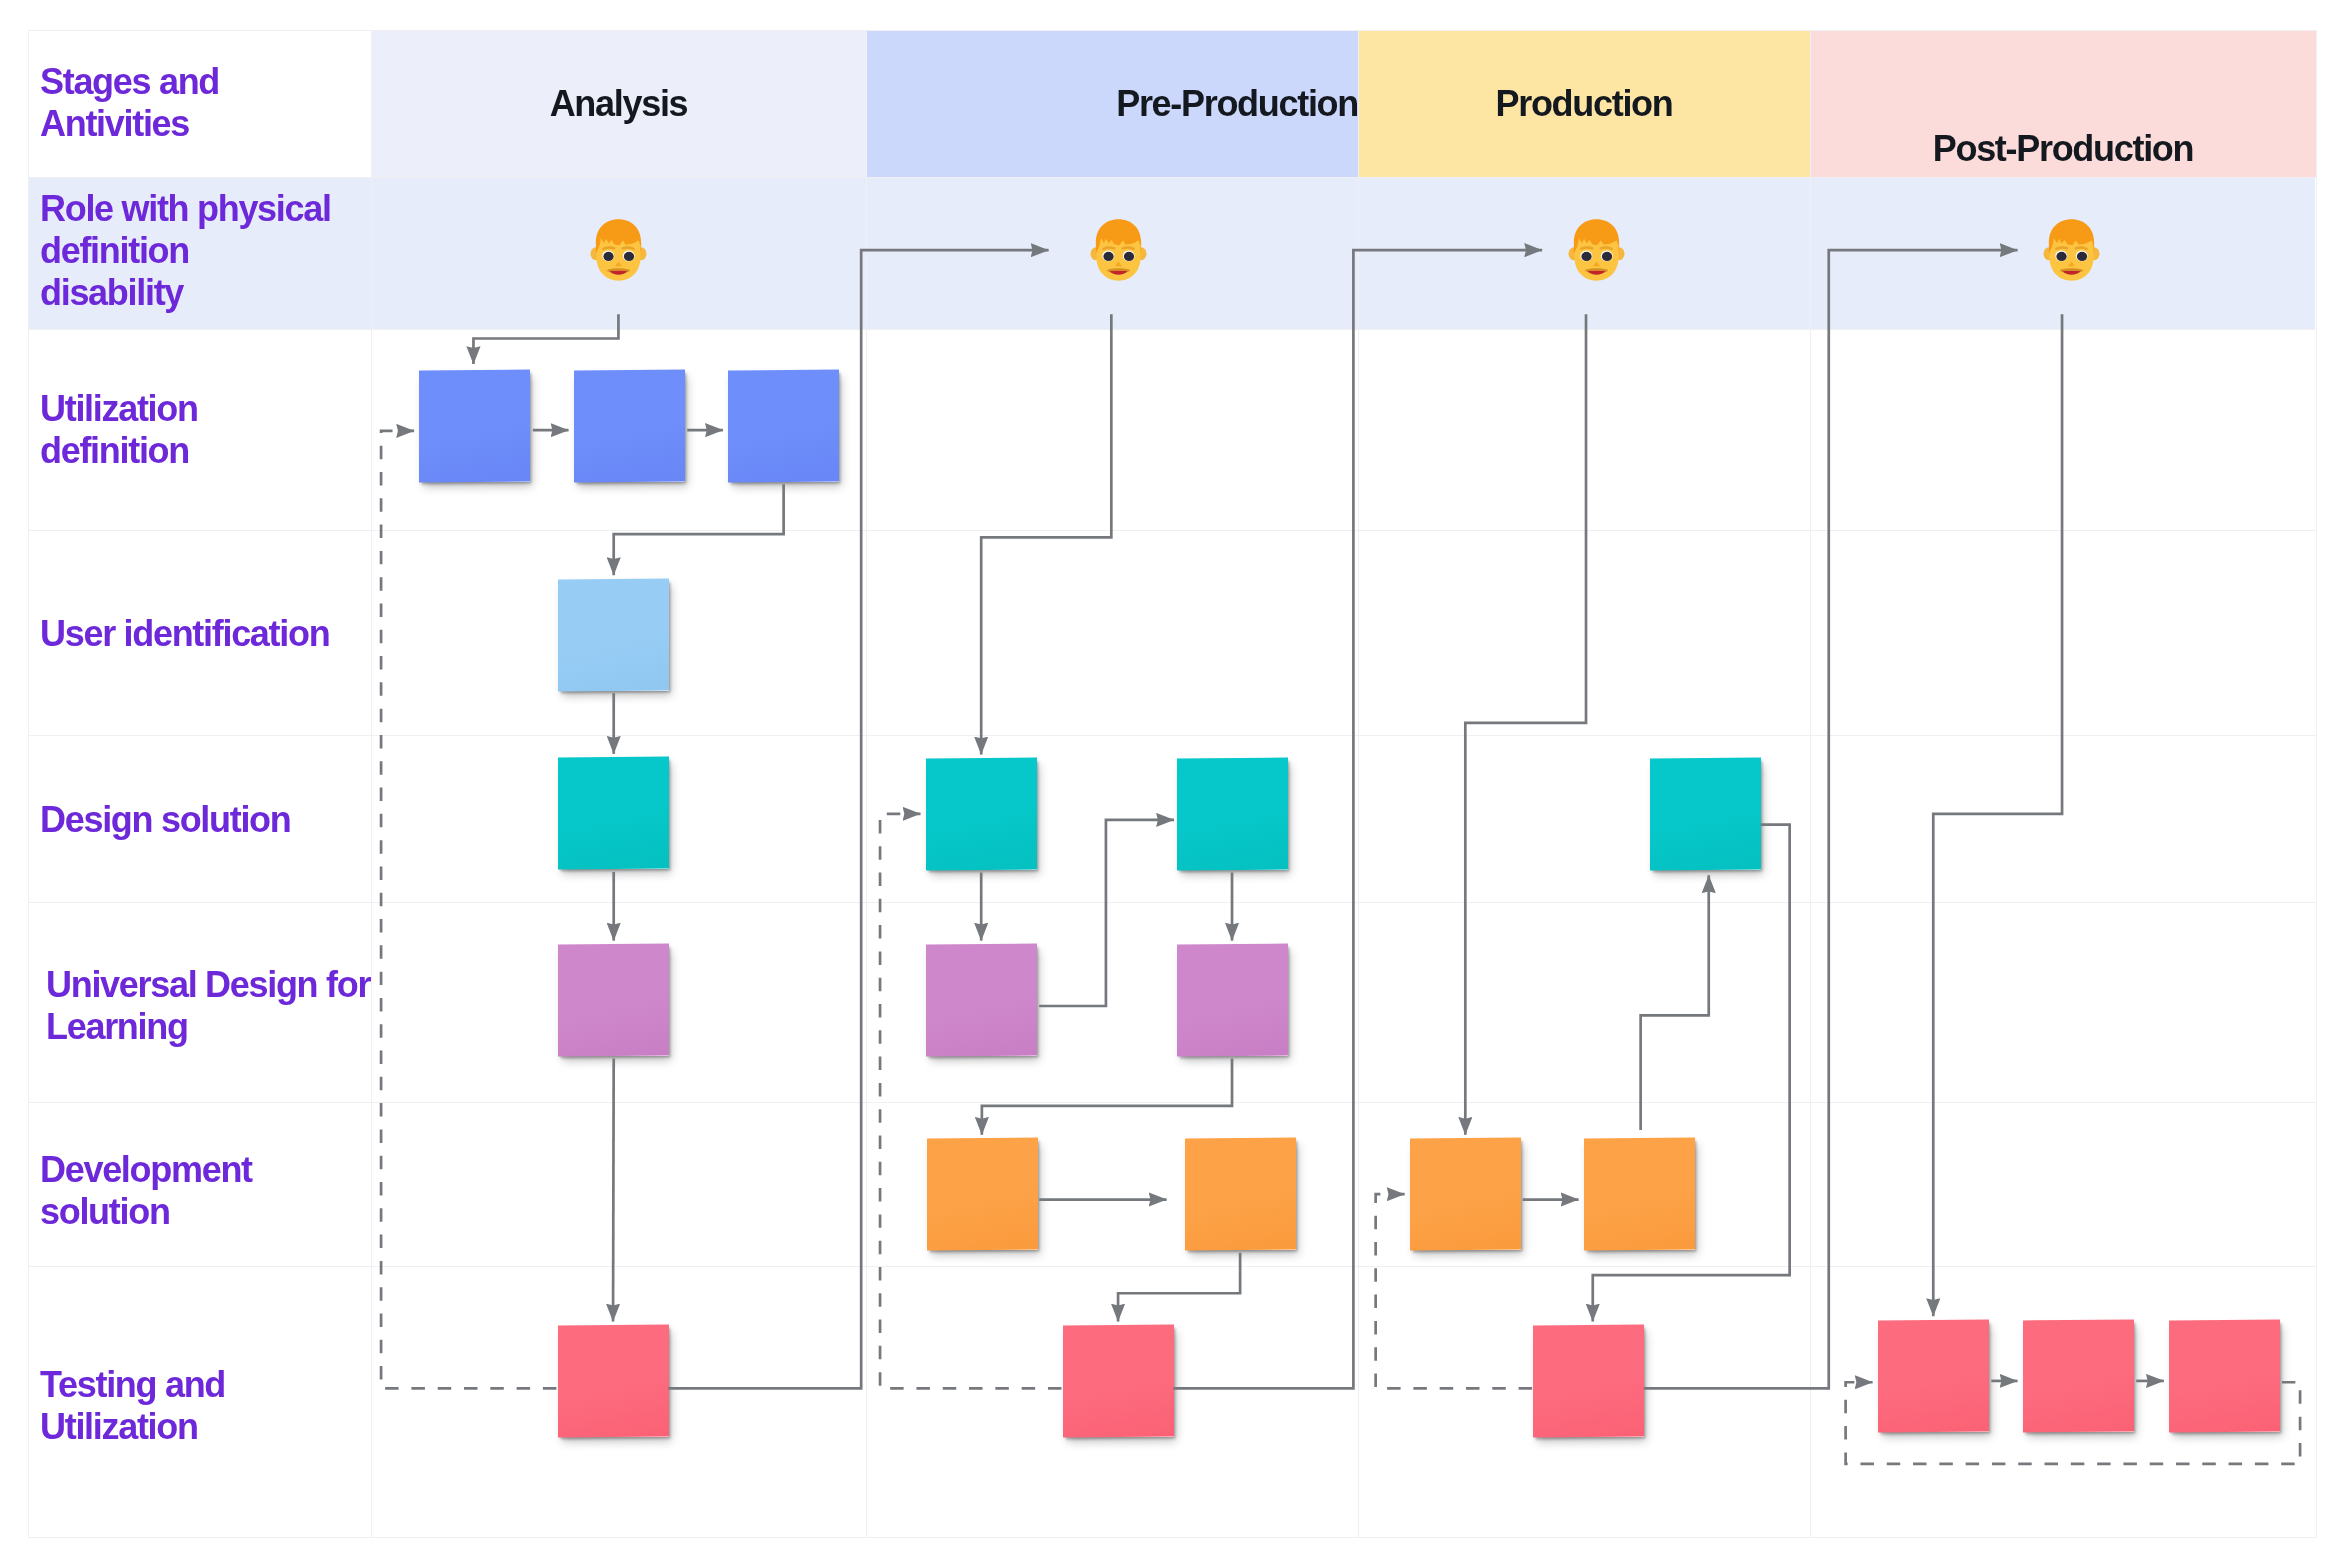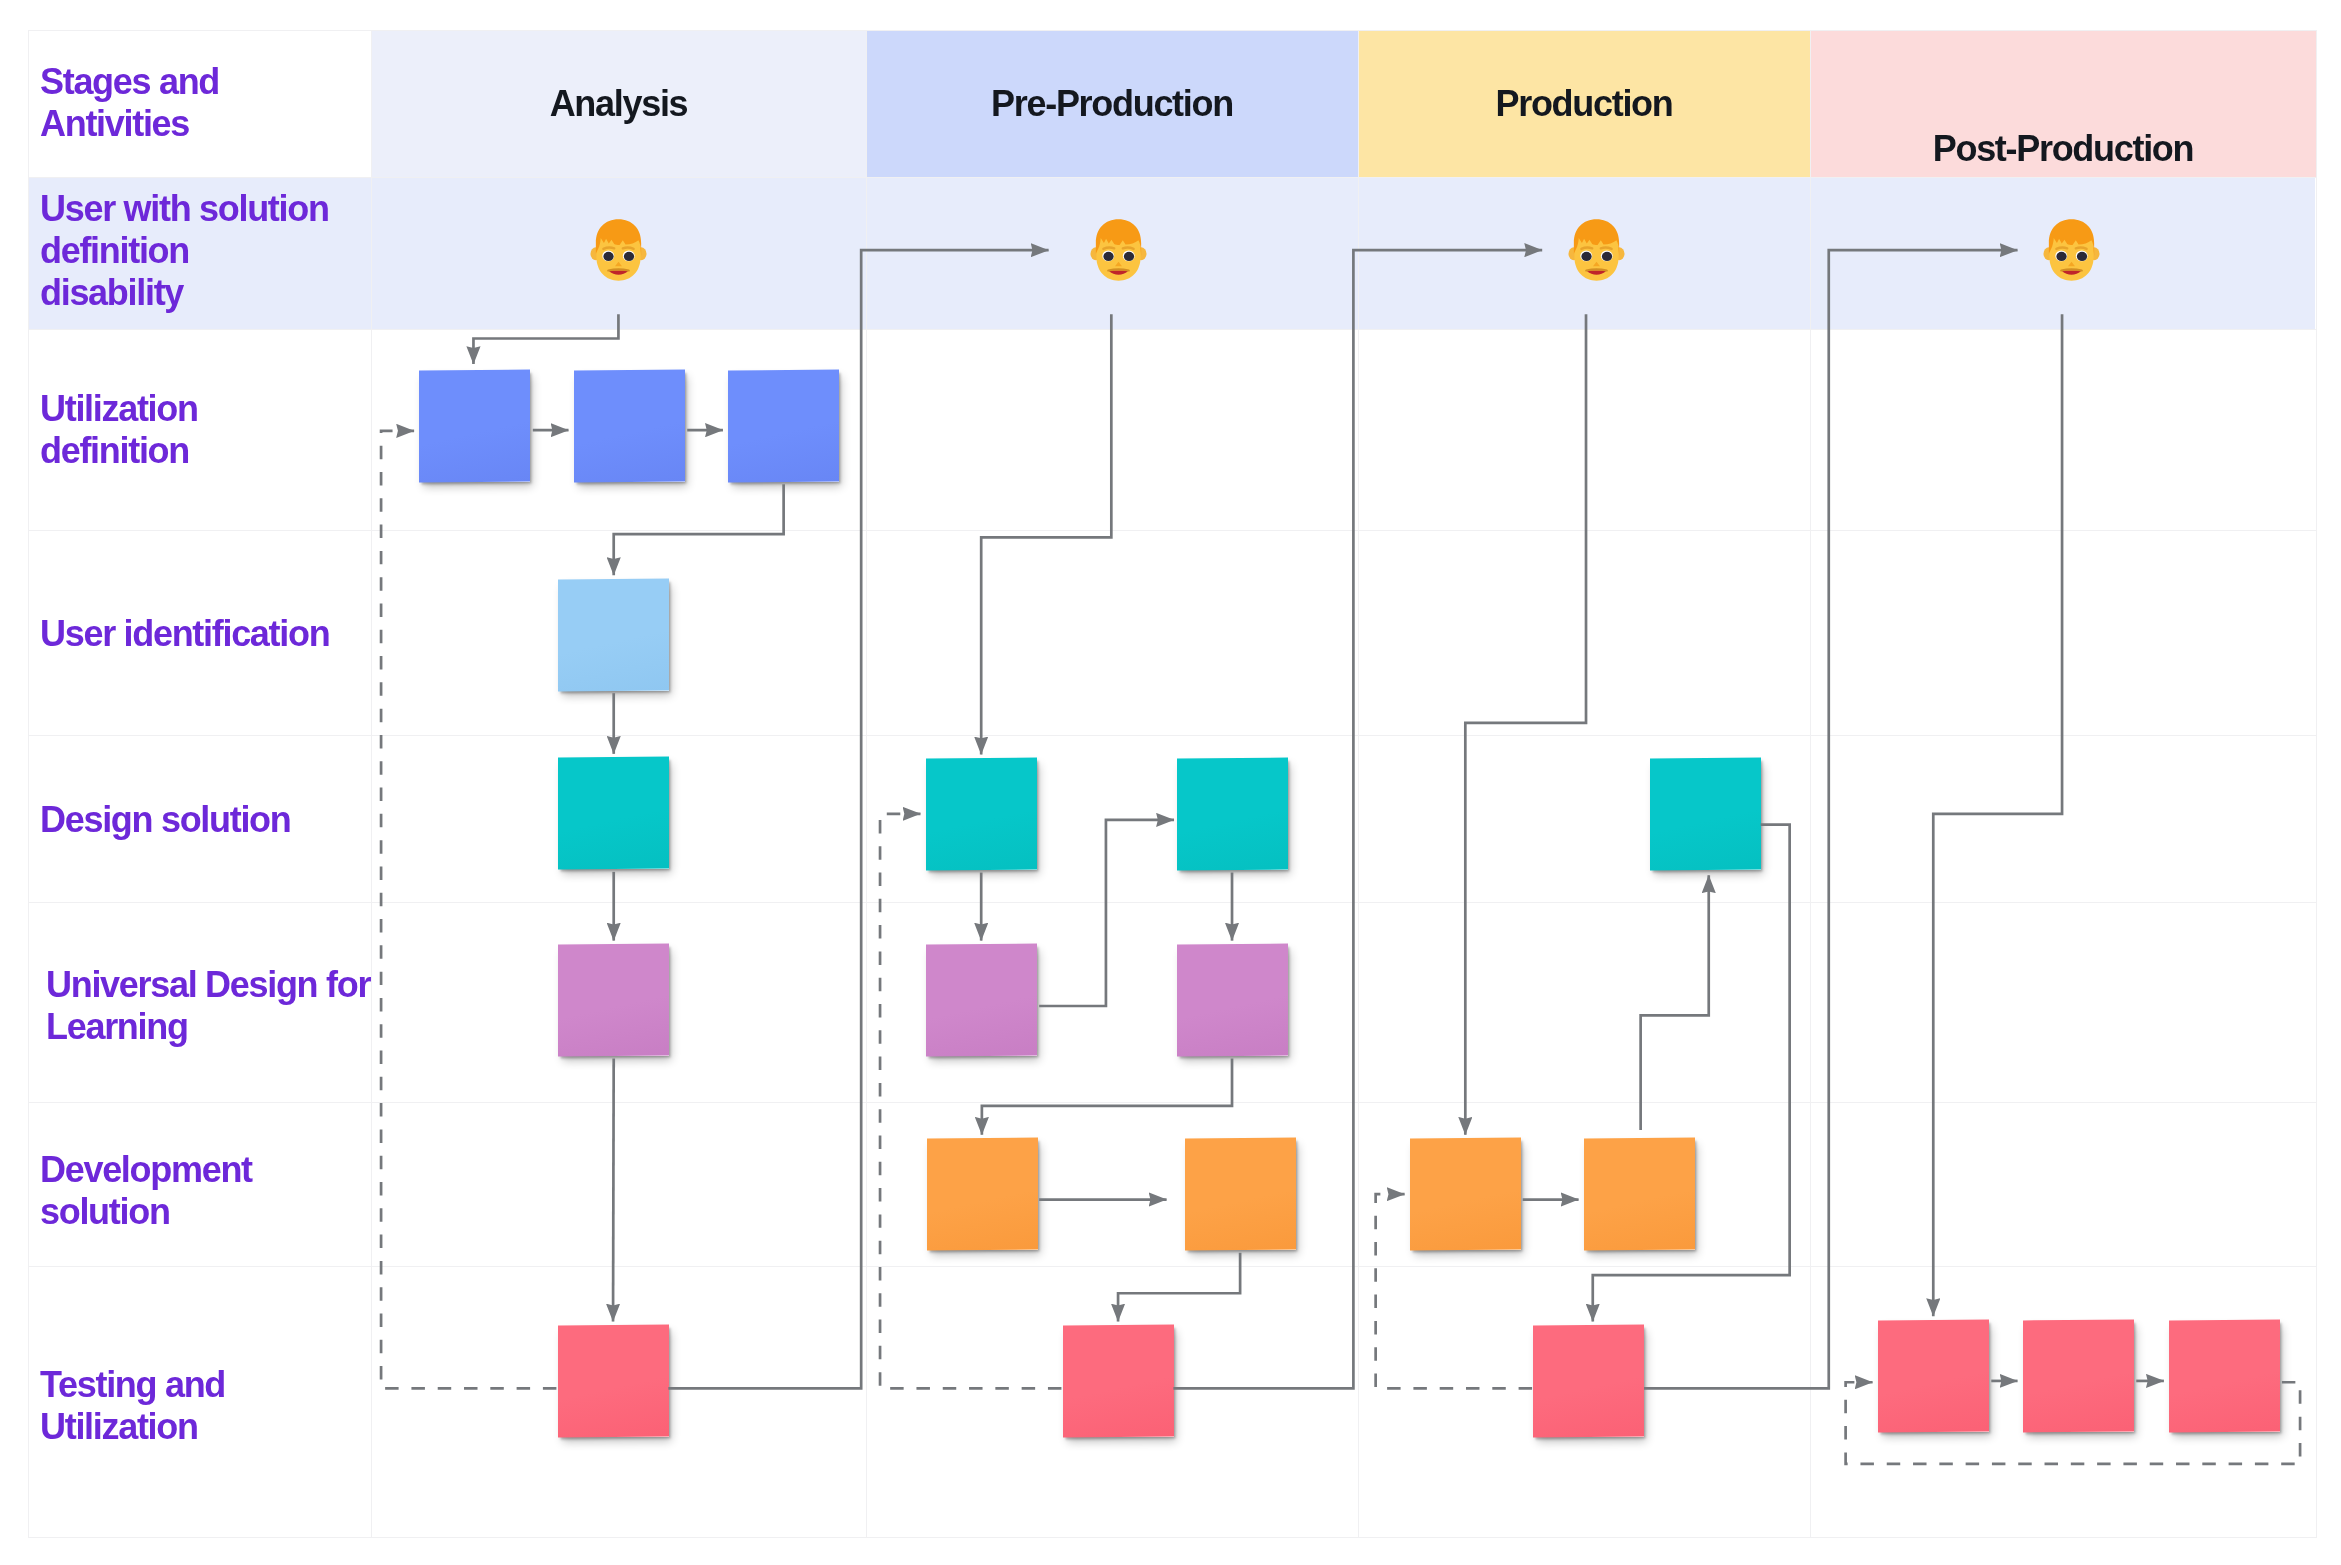--- a/index.html
+++ b/index.html
@@ -37,30 +37,30 @@
 <div class="gline" style="left:28px;top:530px;width:2289px;height:1.3px;"></div>
 <div class="gline" style="left:28px;top:735px;width:2289px;height:1.3px;"></div>
 <div class="gline" style="left:28px;top:902px;width:2289px;height:1.3px;"></div>
 <div class="gline" style="left:28px;top:1102px;width:2289px;height:1.3px;"></div>
 <div class="gline" style="left:28px;top:1266px;width:2289px;height:1.3px;"></div>
 <div class="gline" style="left:28px;top:1537px;width:2289px;height:1.3px;"></div>
 <div class="stub" style="left:40px;top:61px;"><span>Stages and</span><br><span>Antivities</span></div>
 <div class="hdr" style="left:371px;top:30px;width:495px;height:147px;">
       <span>Analysis</span>
     </div>
-<div class="hdr" style="left:866px;top:30px;width:492px;height:147px;">
+<div class="hdr" style="left:866px;top:30px;width:492px;height:147px;justify-content:flex-end;">
       <span>Pre-Production</span>
     </div>
 <div class="hdr" style="left:1358px;top:30px;width:452px;height:147px;">
       <span>Production</span>
     </div>
 <div class="hdr" style="left:1810px;top:30px;width:506px;height:147px;margin-top:45px;">
       <span>Post-Production</span>
     </div>
-<div class="rlbl" style="left:40px;top:188px;"><span>User with solution</span><br><span>definition</span><br><span>disability</span></div>
+<div class="rlbl" style="left:40px;top:188px;"><span>Role with physical</span><br><span>definition</span><br><span>disability</span></div>
 <div class="rlbl" style="left:40px;top:388px;"><span>Utilization</span><br><span>definition</span></div>
 <div class="rlbl" style="left:40px;top:613px;"><span>User identification</span></div>
 <div class="rlbl" style="left:40px;top:799px;"><span>Design solution</span></div>
 <div class="rlbl" style="left:46px;top:964px;"><span>Universal Design for</span><br><span>Learning</span></div>
 <div class="rlbl" style="left:40px;top:1149px;"><span>Development</span><br><span>solution</span></div>
 <div class="rlbl" style="left:40px;top:1364px;"><span>Testing and</span><br><span>Utilization</span></div>
 <div id="notes-layer">
       <div class="note" style="left: 419px; top: 370px; background: linear-gradient(168deg, rgb(110, 142, 252) 0%, rgb(110, 142, 252) 55%, rgb(104, 134, 245) 100%); box-shadow: rgba(0, 0, 0, 0.3) 2px 2.7px 2.7px -0.7px, rgba(0, 0, 0, 0.24) 3.4px 6px 9.4px -1.3px; transform: skewY(-0.45deg);"></div>
       <div class="note" style="left: 574px; top: 370px; background: linear-gradient(168deg, rgb(110, 142, 252) 0%, rgb(110, 142, 252) 55%, rgb(104, 134, 245) 100%); box-shadow: rgba(0, 0, 0, 0.3) 2px 2.7px 2.7px -0.7px, rgba(0, 0, 0, 0.24) 3.4px 6px 9.4px -1.3px; transform: skewY(-0.45deg);"></div>
       <div class="note" style="left: 728px; top: 370px; background: linear-gradient(168deg, rgb(110, 142, 252) 0%, rgb(110, 142, 252) 55%, rgb(104, 134, 245) 100%); box-shadow: rgba(0, 0, 0, 0.3) 2px 2.7px 2.7px -0.7px, rgba(0, 0, 0, 0.24) 3.4px 6px 9.4px -1.3px; transform: skewY(-0.45deg);"></div>

